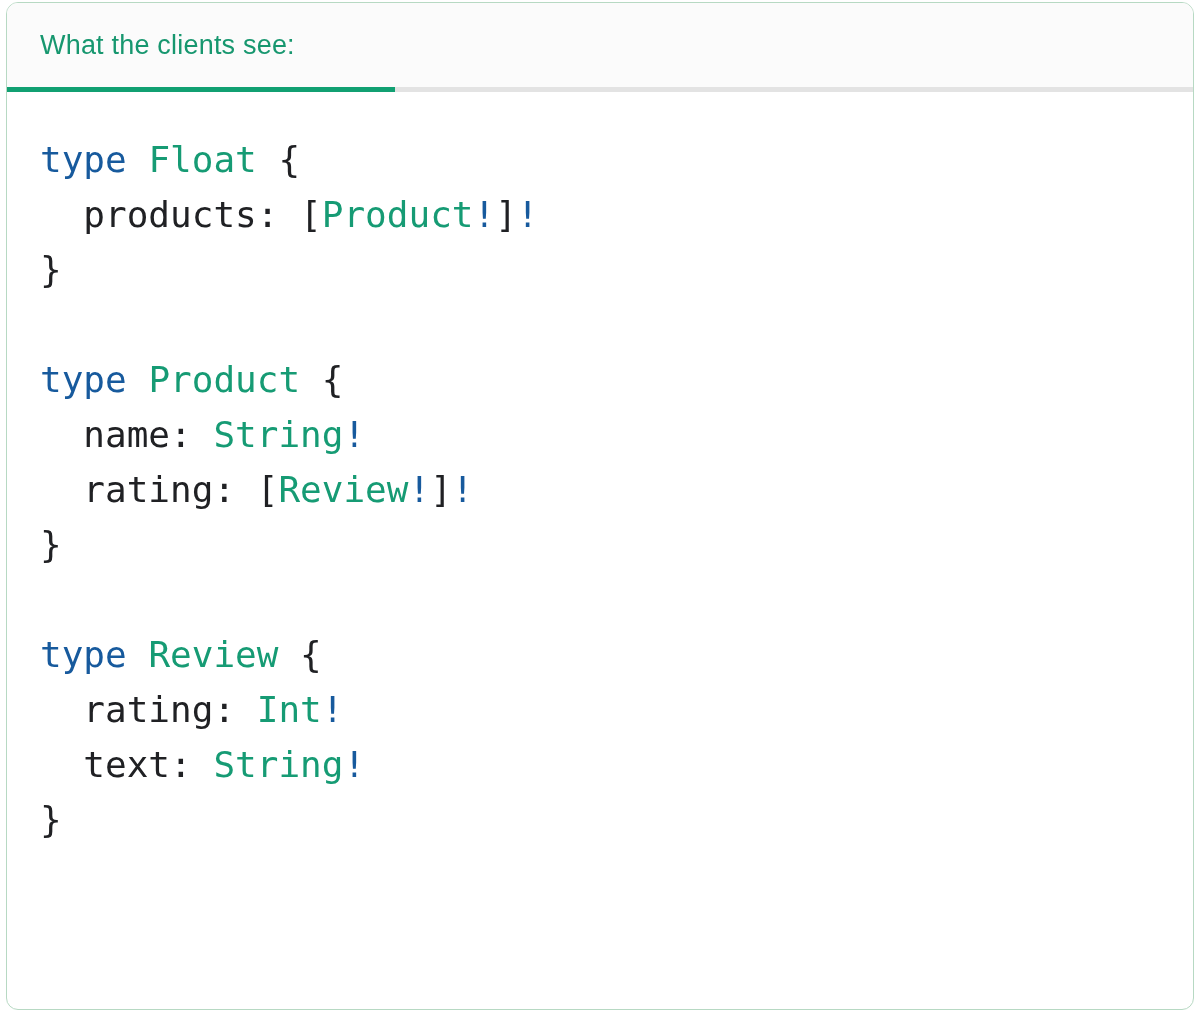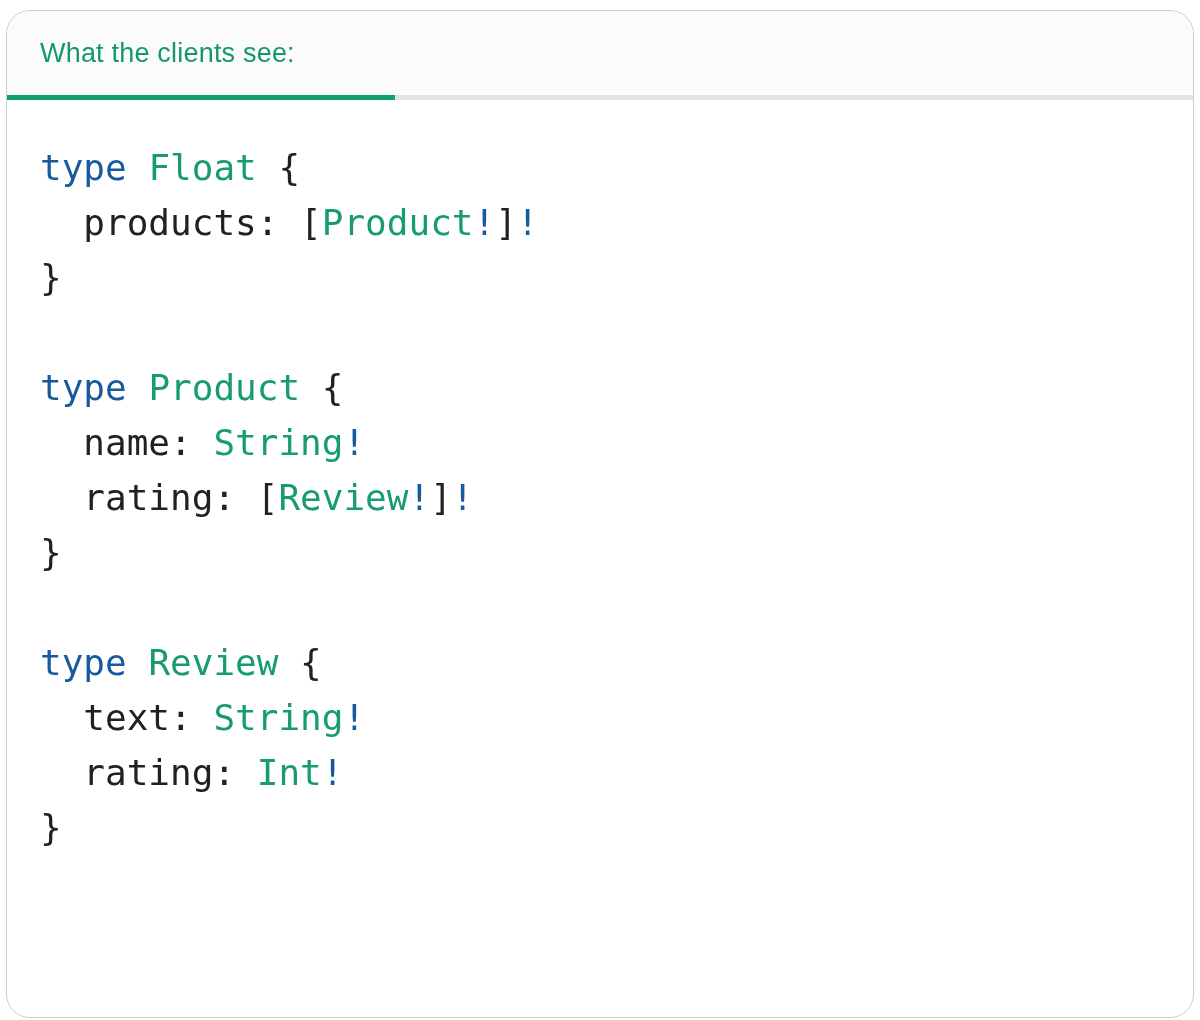--- a/index.html
+++ b/index.html
@@ -16,24 +16,24 @@
   }
   * { margin:0; padding:0; box-sizing:border-box; }
   html,body {
     width:1200px; height:1020px;
     background: var(--page-bg);
     font-family: "Liberation Sans", sans-serif;
     overflow:hidden;
   }
   .card {
     position:absolute;
-    left:6px; top:10px; width:1188px; height:1008px;
+    left:6px; top:2px; width:1188px; height:1008px;
     background: var(--card-bg);
     border:1.5px solid var(--card-border-green);
-    border-radius:24px;
+    border-radius:12px;
     overflow:hidden;
   }
   .tab-bar {
     position:relative;
     height:89px;
     background: var(--tabbar-bg);
     border-bottom:5px solid var(--divider-gray);
     display:flex;
   }
   .tab {
@@ -83,17 +83,17 @@
       <div class="line"><span class="kw">type</span><span class="pl"> </span><span class="tn">Float</span><span class="pl"> {</span></div>
       <div class="line"><span class="pl">  products: [</span><span class="tn">Product</span><span class="kw">!</span><span class="pl">]</span><span class="kw">!</span></div>
       <div class="line"><span class="pl">}</span></div>
       <div class="line">&nbsp;</div>
       <div class="line"><span class="kw">type</span><span class="pl"> </span><span class="tn">Product</span><span class="pl"> {</span></div>
       <div class="line"><span class="pl">  name: </span><span class="tn">String</span><span class="kw">!</span></div>
       <div class="line"><span class="pl">  rating: [</span><span class="tn">Review</span><span class="kw">!</span><span class="pl">]</span><span class="kw">!</span></div>
       <div class="line"><span class="pl">}</span></div>
       <div class="line">&nbsp;</div>
       <div class="line"><span class="kw">type</span><span class="pl"> </span><span class="tn">Review</span><span class="pl"> {</span></div>
+      <div class="line"><span class="pl">  rating: </span><span class="tn">Int</span><span class="kw">!</span></div>
       <div class="line"><span class="pl">  text: </span><span class="tn">String</span><span class="kw">!</span></div>
-      <div class="line"><span class="pl">  rating: </span><span class="tn">Int</span><span class="kw">!</span></div>
       <div class="line"><span class="pl">}</span></div>
     </div>
 </div>
 
 </body></html>

